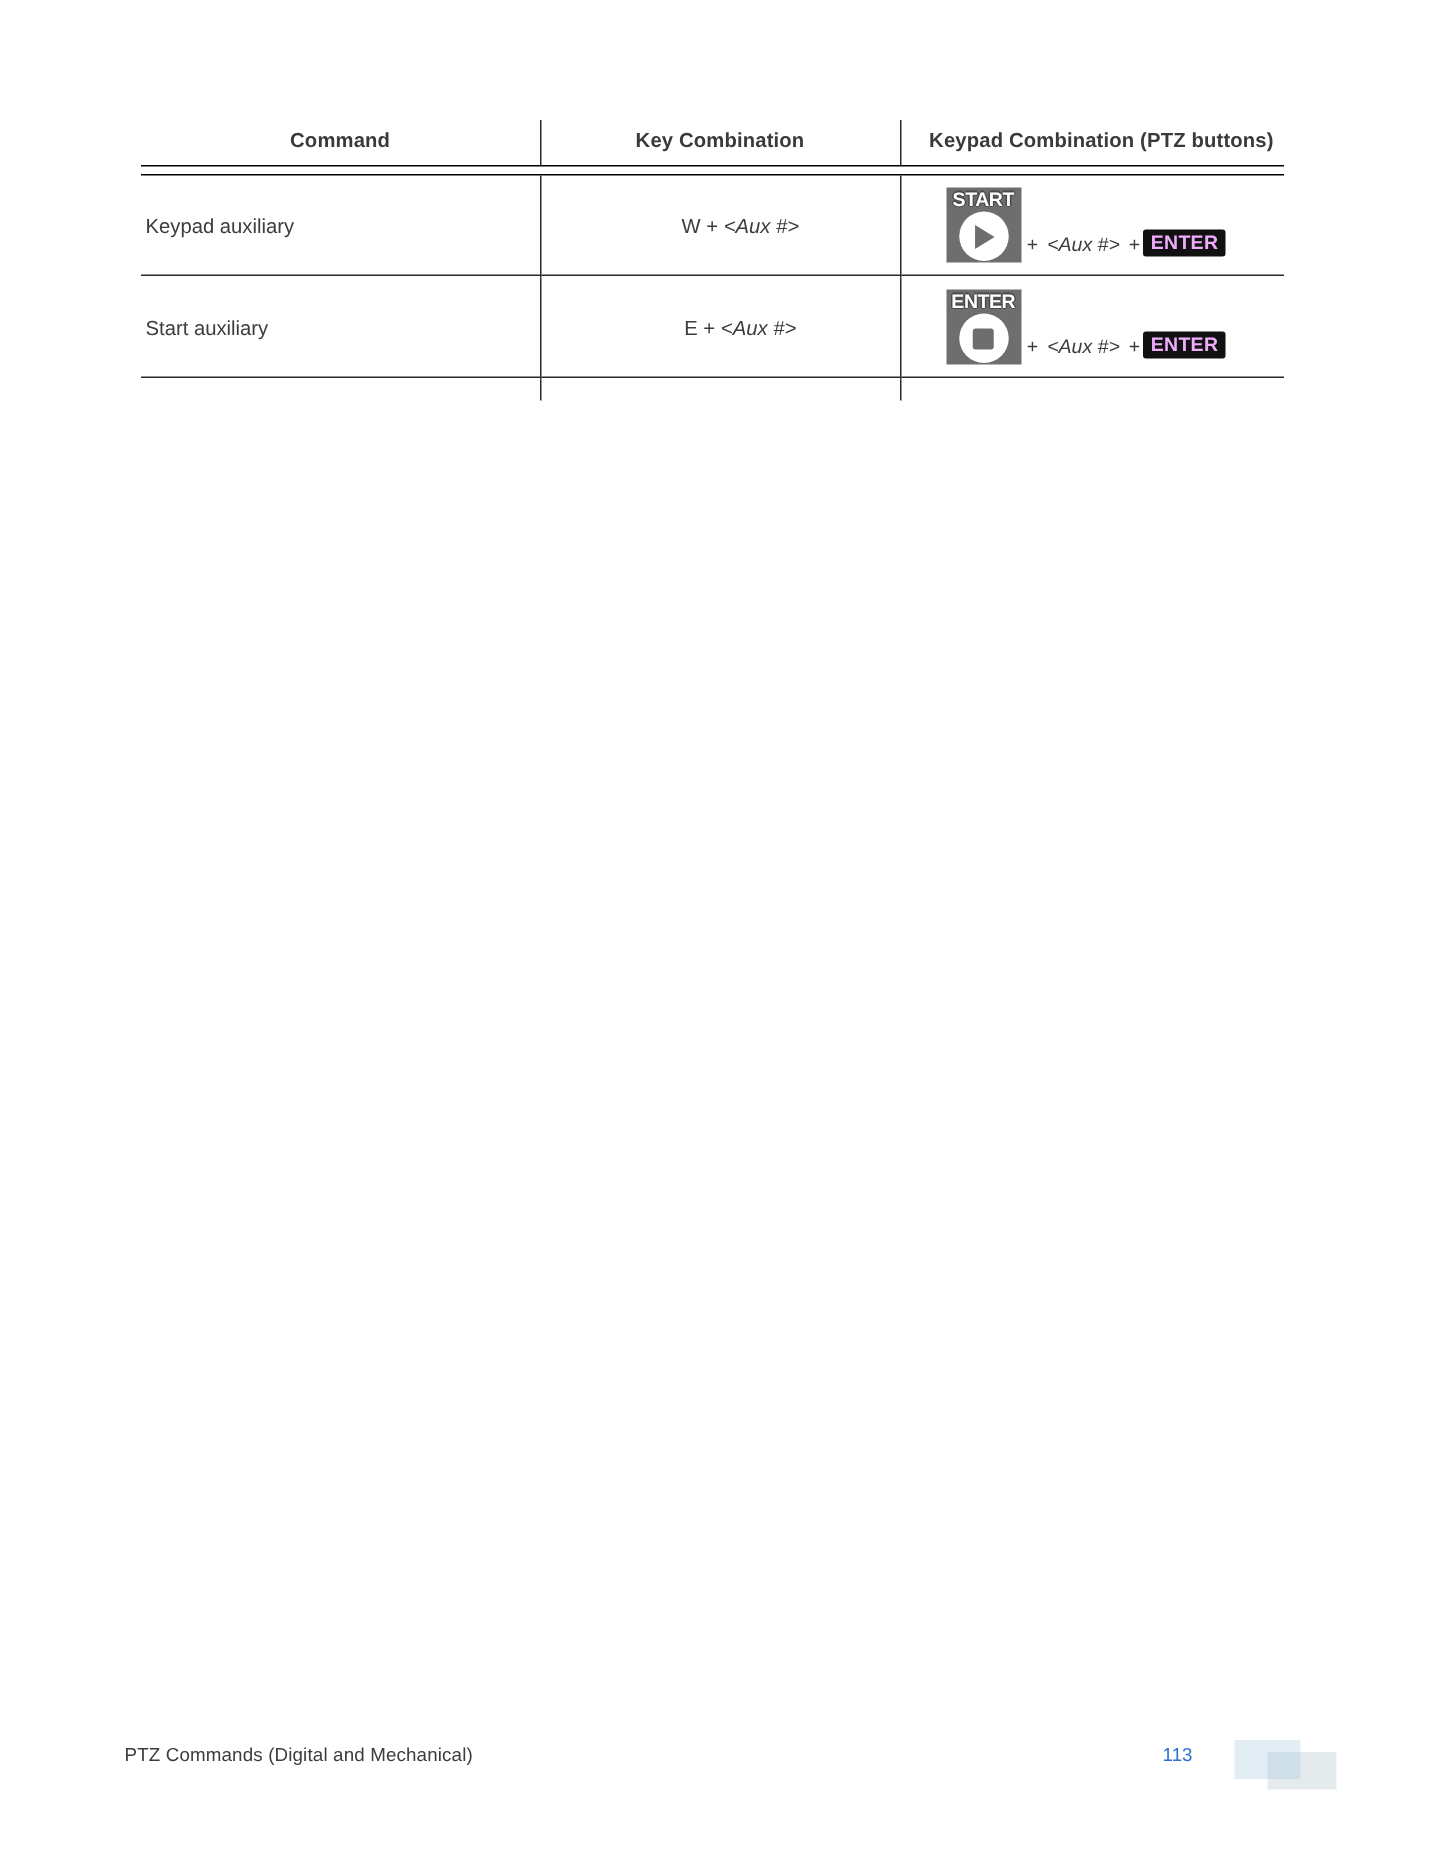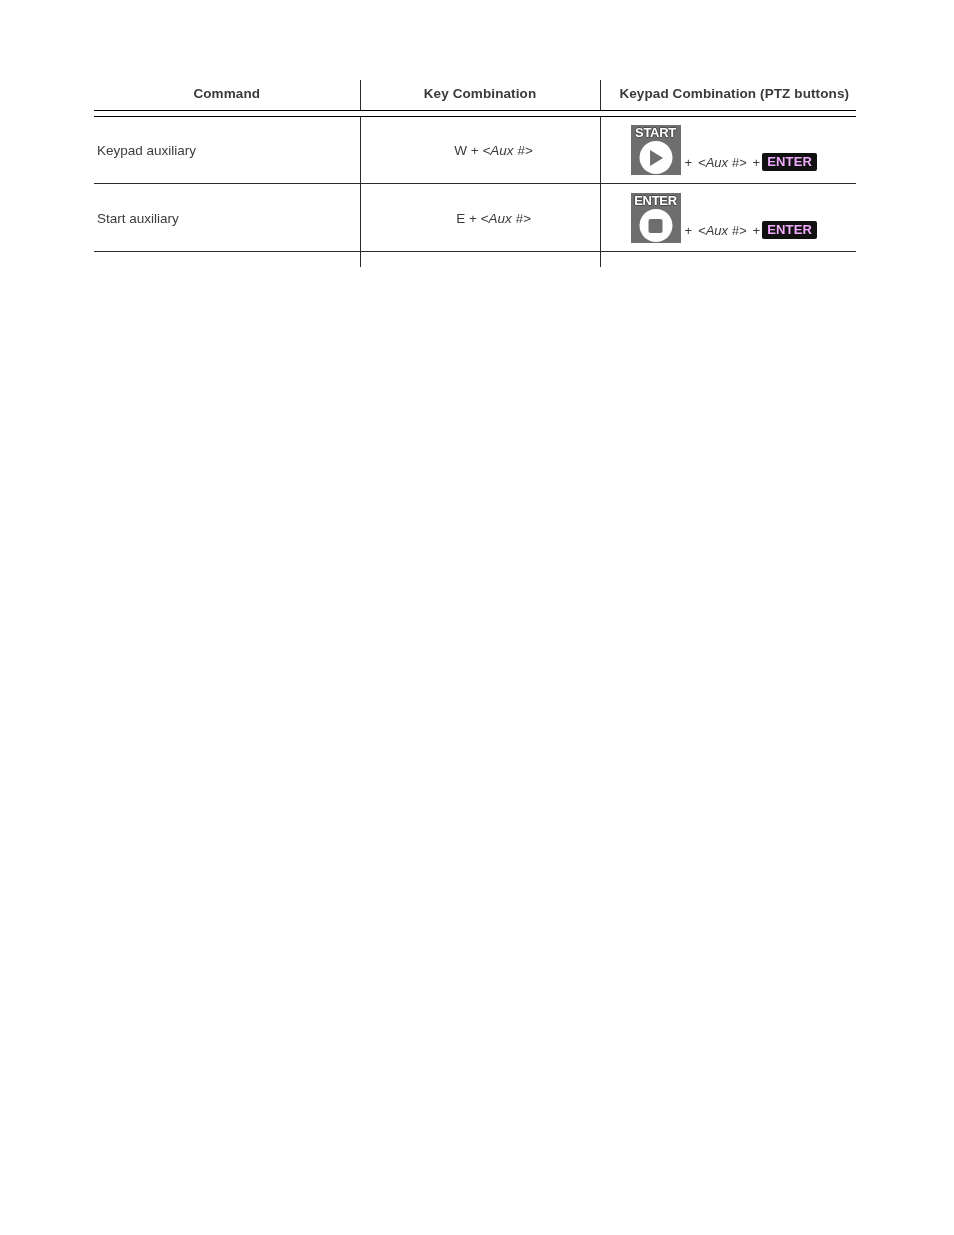--- a/index.html
+++ b/index.html
@@ -329,14 +329,21 @@
         <tr class="tail-row">
           <td class="tail-command"></td>
           <td class="tail-key"></td>
           <td class="tail-keypad"></td>
         </tr>
 
       </tbody>
     </table>
   </div>
 
+  <div class="footer">
+    <div class="footer-title">PTZ  Commands (Digital and Mechanical)</div>
+    <div class="footer-page">113</div>
+    <div class="deco-a"></div>
+    <div class="deco-b"></div>
+    <div class="deco-c"></div>
+  </div>
 
 </div>
 
 </body></html>

